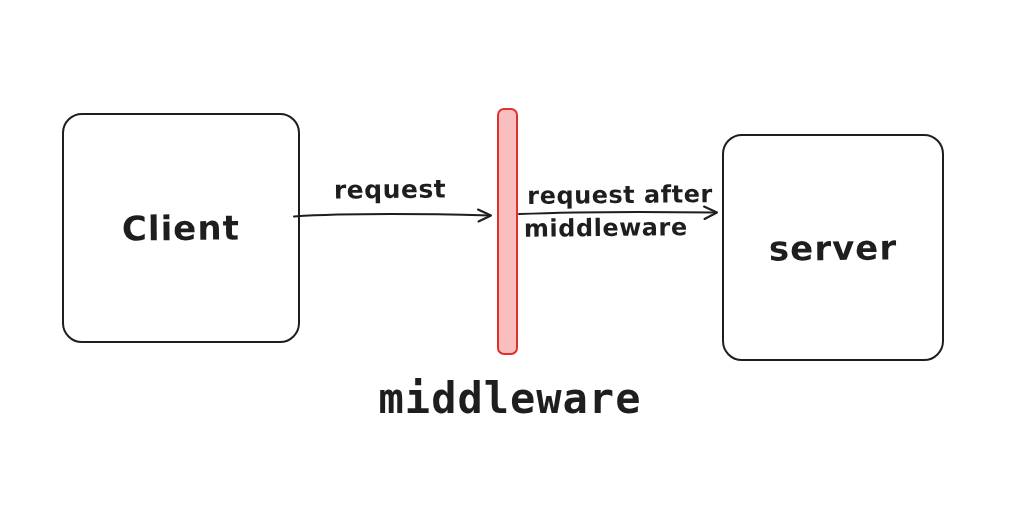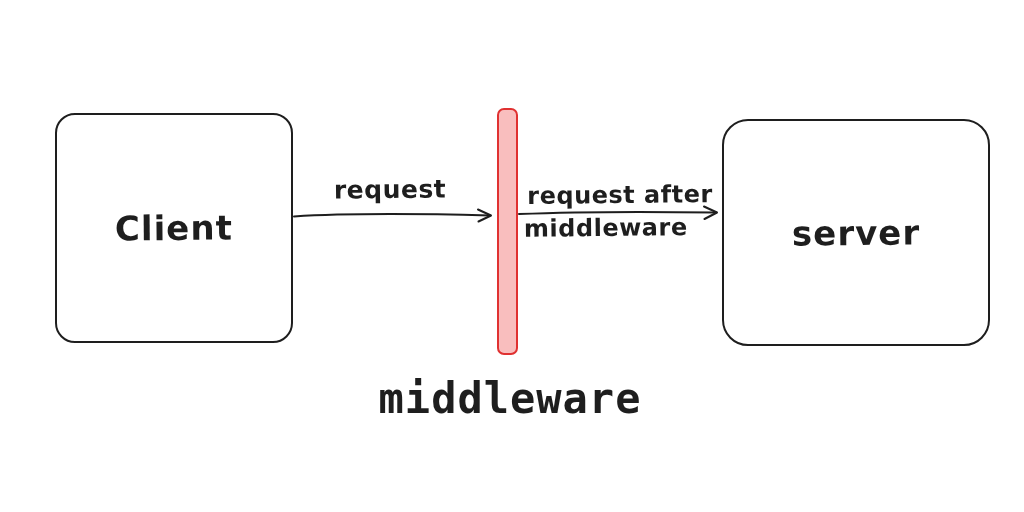--- a/index.html
+++ b/index.html
@@ -21,22 +21,22 @@
   .node {
     position: absolute;
     border: 2px solid var(--stroke, #1e1e1e);
     border-radius: 20px;
     background: #ffffff;
     display: flex;
     align-items: center;
     justify-content: center;
     box-sizing: border-box;
   }
-  .node-client { left: 55px;  top: 113px; width: 238px; height: 230px; }
-  .node-server { left: 722px; top: 119px; width: 268px; height: 227px; border-radius: 26px; }
+  .node-client { left: 62px;  top: 113px; width: 238px; height: 230px; }
+  .node-server { left: 722px; top: 134px; width: 222px; height: 227px; }
   .node-label {
     font-size: 34px;
     font-weight: bold;
     letter-spacing: 1px;
     transform: rotate(-0.5deg);
   }
 
   
   .mw-bar {
     position: absolute;

